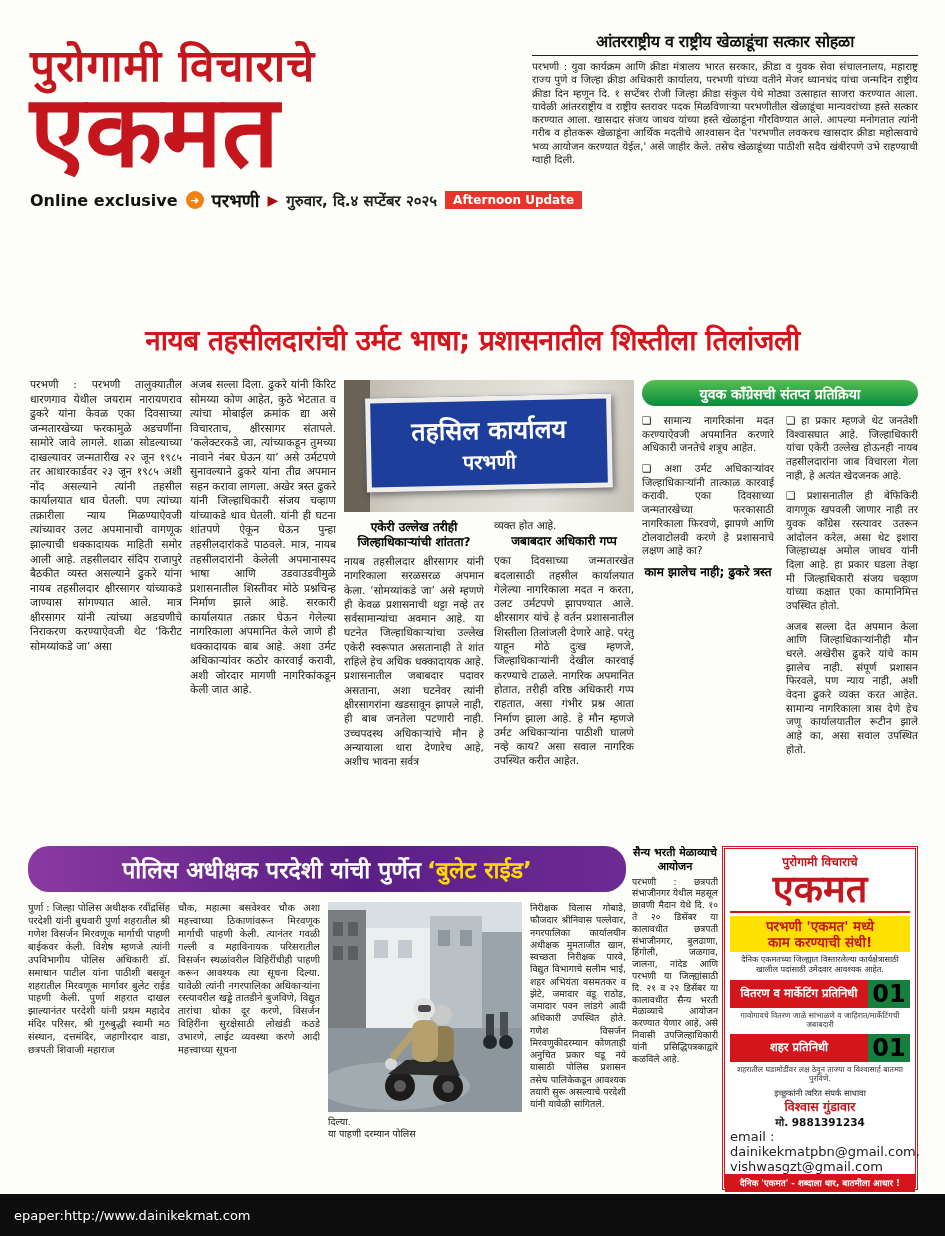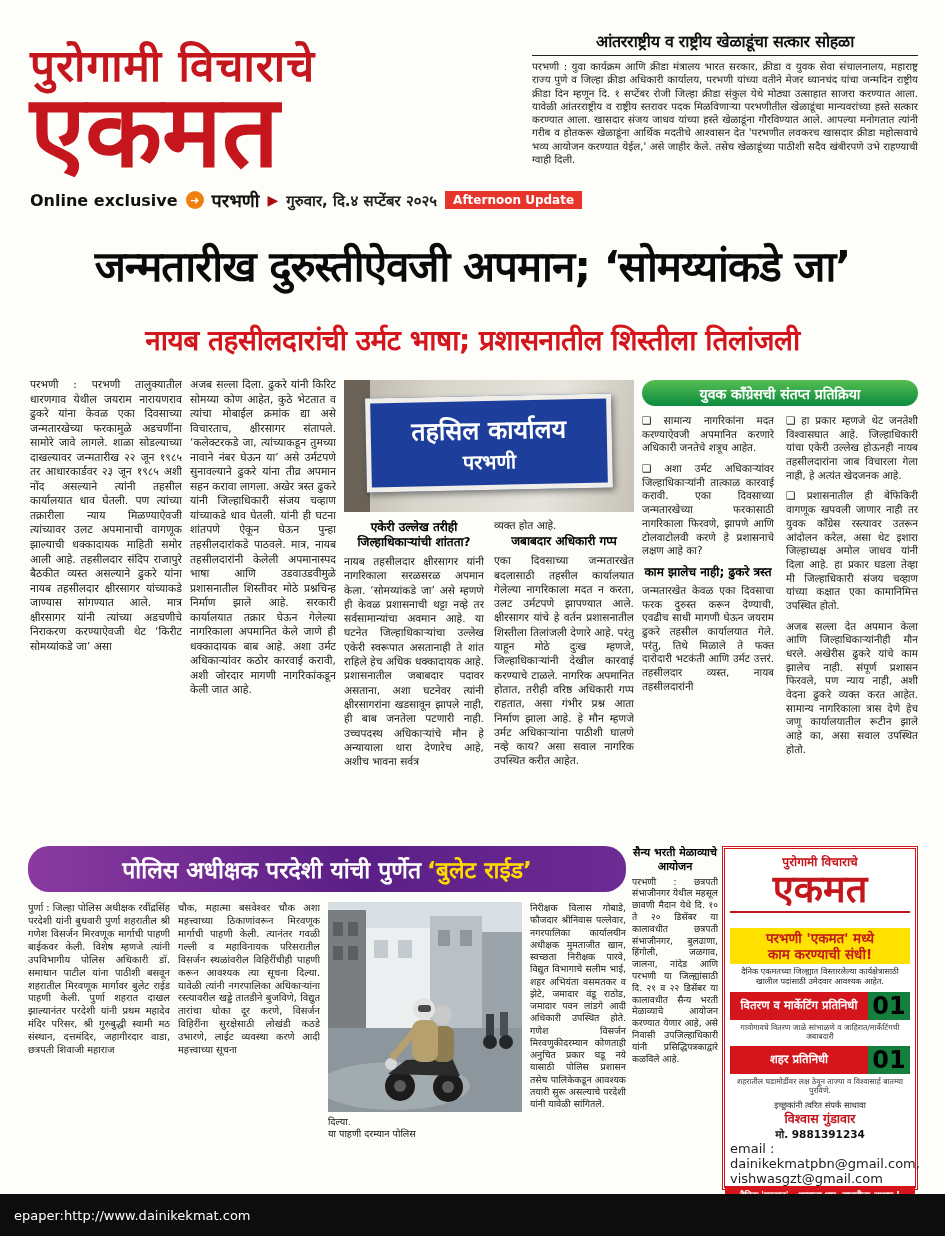--- a/index.html
+++ b/index.html
@@ -72,21 +72,21 @@
   .p-col2{left:178px;width:142px;}
   .p-col3{left:530px;width:96px;font-size:9.3px;}
 
   .photo-police{left:328px;top:902px;width:194px;height:210px;overflow:hidden;background:#cdd6dd;}
   .photo-caption{left:328px;top:1116px;width:194px;font-size:9.5px;line-height:1.3;color:#161616;}
 
   
   .ad{left:722px;top:846px;width:196px;height:344px;border:3px double #d4151c;background:#fff;padding:4px 5px 0;display:flex;flex-direction:column;}
   .ad-tagline{color:#c4161c;font-weight:bold;font-size:12px;text-align:center;}
   .ad-title{color:#c4161c;font-weight:bold;font-size:38px;text-align:center;line-height:1;border-bottom:2px solid #c4161c;padding-bottom:3px;}
-  .ad-offer{background:#ffe100;color:#c4161c;font-weight:bold;font-size:13.5px;text-align:center;padding:2px 0;margin-top:15px;line-height:1.2;}
+  .ad-offer{background:#ffe100;color:#c4161c;font-weight:bold;font-size:13.5px;text-align:center;padding:2px 0;margin-top:3px;line-height:1.2;}
   .ad-intro{font-size:8.1px;text-align:center;margin:3px 0;line-height:1.22;color:#222;}
   .ad-row{display:flex;margin:2px 0;}
   .ad-post{flex:1;background:#d4151c;color:#fff;font-weight:bold;font-size:11.5px;display:flex;align-items:center;justify-content:center;text-align:center;padding:2px;line-height:1.15;}
   .ad-count{width:42px;background:#15803d;color:#000;font-weight:bold;font-size:24px;display:flex;align-items:center;justify-content:center;}
   .ad-note{font-size:7.7px;text-align:center;line-height:1.2;margin:1px 0 2px;color:#333;}
   .ad-contact-label{font-size:8.3px;text-align:center;color:#222;margin-top:2px;}
   .ad-contact-name{color:#c4161c;font-weight:bold;font-size:12.5px;text-align:center;}
   .ad-contact-phone{font-weight:bold;font-size:10.5px;text-align:center;color:#111;}
   .ad-contact-email{font-size:13px;text-align:left;color:#222;}
   .ad-bottom{margin:auto -5px 0;background:#d4151c;color:#fff;font-size:8.7px;text-align:center;padding:3px 2px;font-weight:bold;}
@@ -110,21 +110,20 @@
 
   <div class="abs infobar">
     <span class="online-label">Online exclusive</span>
     <span class="arrow-circle">➜</span>
     <span class="location-label">परभणी</span>
     <span class="pointer">▶</span>
     <span class="date-label">गुरुवार, दि.४ सप्टेंबर २०२५</span>
     <span class="afternoon-badge">Afternoon Update</span>
   </div>
 
-  <div class="abs main-headline">जन्मतारीख दुरुस्तीऐवजी अपमान; ‘सोमय्यांकडे जा’</div>
   <div class="abs sub-headline">नायब तहसीलदारांची उर्मट भाषा; प्रशासनातील शिस्तीला तिलांजली</div>
 
   <div class="story-col story-col1">परभणी : परभणी तालुक्यातील धारणगाव येथील जयराम नारायणराव ढुकरे यांना केवळ एका दिवसाच्या जन्मतारखेच्या फरकामुळे अडचणींना सामोरे जावे लागले. शाळा सोडल्याच्या दाखल्यावर जन्मतारीख २२ जून १९८५ तर आधारकार्डवर २३ जून १९८५ अशी नोंद असल्याने त्यांनी तहसील कार्यालयात धाव घेतली. पण त्यांच्या तक्रारीला न्याय मिळण्याऐवजी त्यांच्यावर उलट अपमानाची वागणूक झाल्याची धक्कादायक माहिती समोर आली आहे. तहसीलदार संदिप राजापुरे बैठकीत व्यस्त असल्याने ढुकरे यांना नायब तहसीलदार क्षीरसागर यांच्याकडे जाण्यास सांगण्यात आले. मात्र क्षीरसागर यांनी त्यांच्या अडचणीचे निराकरण करण्याऐवजी थेट ‘किरीट सोमय्यांकडे जा’ असा</div>
   <div class="story-col story-col2">अजब सल्ला दिला. ढुकरे यांनी किरिट सोमय्या कोण आहेत, कुठे भेटतात व त्यांचा मोबाईल क्रमांक द्या असे विचारताच, क्षीरसागर संतापले. ‘कलेक्टरकडे जा, त्यांच्याकडून तुमच्या नावाने नंबर घेऊन या’ असे उर्मटपणे सुनावल्याने ढुकरे यांना तीव्र अपमान सहन करावा लागला. अखेर त्रस्त ढुकरे यांनी जिल्हाधिकारी संजय चव्हाण यांच्याकडे धाव घेतली. यांनी ही घटना शांतपणे ऐकून घेऊन पुन्हा तहसीलदारांकडे पाठवले. मात्र, नायब तहसीलदारांनी केलेली अपमानास्पद भाषा आणि उडवाउडवीमुळे प्रशासनातील शिस्तीवर मोठे प्रश्नचिन्ह निर्माण झाले आहे. सरकारी कार्यालयात तक्रार घेऊन गेलेल्या नागरिकाला अपमानित केले जाणे ही धक्कादायक बाब आहे. अशा उर्मट अधिकाऱ्यांवर कठोर कारवाई करावी, अशी जोरदार मागणी नागरिकांकडून केली जात आहे.</div>
 
   <div class="abs photo-sign">
     <div class="sign-doorway"></div>
     <div class="sign-board">
       <div class="sign-line1">तहसिल कार्यालय</div>
       <div class="sign-line2">परभणी</div>
@@ -142,21 +141,20 @@
       <div>एका दिवसाच्या जन्मतारखेत बदलासाठी तहसील कार्यालयात गेलेल्या नागरिकाला मदत न करता, उलट उर्मटपणे झापण्यात आले. क्षीरसागर यांचे हे वर्तन प्रशासनातील शिस्तीला तिलांजली देणारे आहे. परंतु याहून मोठे दुःख म्हणजे, जिल्हाधिकाऱ्यांनी देखील कारवाई करण्याचे टाळले. नागरिक अपमानित होतात, तरीही वरिष्ठ अधिकारी गप्प राहतात, असा गंभीर प्रश्न आता निर्माण झाला आहे. हे मौन म्हणजे उर्मट अधिकाऱ्यांना पाठीशी घालणे नव्हे काय? असा सवाल नागरिक उपस्थित करीत आहेत.</div>
     </div>
   </div>
 
   <div class="abs reaction">
     <div class="reaction-header">युवक काँग्रेसची संतप्त प्रतिक्रिया</div>
     <div class="r-col r-col-left">
       <div class="bullet">❑ सामान्य नागरिकांना मदत करण्याऐवजी अपमानित करणारे अधिकारी जनतेचे शत्रूच आहेत.</div>
       <div class="bullet">❑ अशा उर्मट अधिकाऱ्यांवर जिल्हाधिकाऱ्यांनी तात्काळ कारवाई करावी. एका दिवसाच्या जन्मतारखेच्या फरकासाठी नागरिकाला फिरवणे, झापणे आणि टोलवाटोलवी करणे हे प्रशासनाचे लक्षण आहे का?</div>
       <div class="r-subhead">काम झालेच नाही; ढुकरे त्रस्त</div>
-      <div>जन्मतारखेत केवळ एका दिवसाचा फरक दुरुस्त करून देण्याची, एवढीच साधी मागणी घेऊन जयराम ढुकरे तहसील कार्यालयात गेले. परंतु, तिथे मिळाले ते फक्त दारोदारी भटकंती आणि उर्मट उत्तरं. तहसीलदार व्यस्त, नायब तहसीलदारांनी</div>
     </div>
     <div class="r-col r-col-right">
       <div class="bullet">❑ हा प्रकार म्हणजे थेट जनतेशी विश्वासघात आहे. जिल्हाधिकारी यांचा एकेरी उल्लेख होऊनही नायब तहसीलदारांना जाब विचारला गेला नाही, हे अत्यंत खेदजनक आहे.</div>
       <div class="bullet">❑ प्रशासनातील ही बेफिकिरी वागणूक खपवली जाणार नाही तर युवक काँग्रेस रस्त्यावर उतरून आंदोलन करेल, असा थेट इशारा जिल्हाध्यक्ष अमोल जाधव यांनी दिला आहे. हा प्रकार घडला तेव्हा मी जिल्हाधिकारी संजय चव्हाण यांच्या कक्षात एका कामानिमित्त उपस्थित होतो.</div>
       <div>अजब सल्ला देत अपमान केला आणि जिल्हाधिकाऱ्यांनीही मौन धरले. अखेरीस ढुकरे यांचे काम झालेच नाही. संपूर्ण प्रशासन फिरवले, पण न्याय नाही, अशी वेदना ढुकरे व्यक्त करत आहेत. सामान्य नागरिकाला त्रास देणे हेच जणू कार्यालयातील रूटीन झाले आहे का, असा सवाल उपस्थित होतो.</div>
     </div>
   </div>
 
   <div class="abs banner">
     <span>पोलिस अधीक्षक परदेशी यांची पुर्णेत</span>

